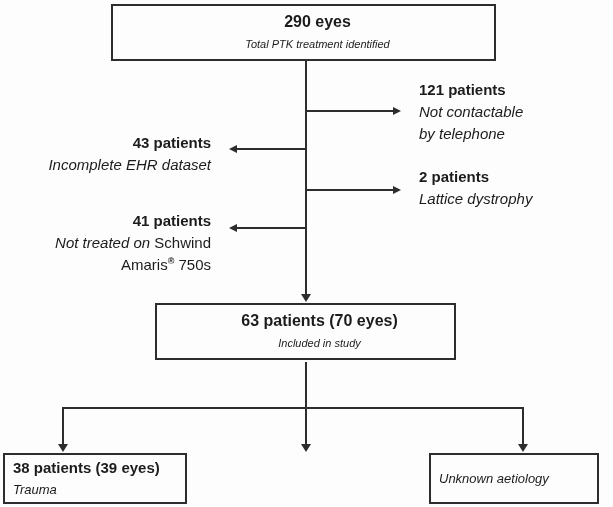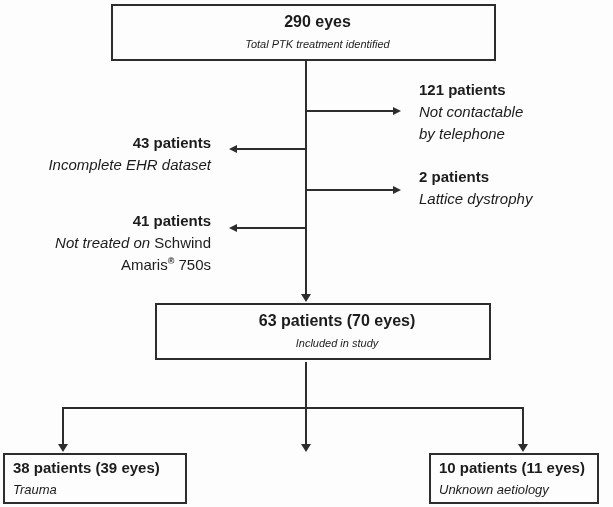--- a/index.html
+++ b/index.html
@@ -138,21 +138,21 @@
   </div>
 
   <div class="hline" style="left:236px; top:227px; width:70px;"></div>
   <div class="arrow left" style="left:229px; top:223.5px;"></div>
   <div class="sidenote align-right" style="left:0px; top:210px; width:211px;">
     <div class="count">41 patients</div>
     <div><span class="reason">Not treated on </span><span class="regular">Schwind</span></div>
     <div><span class="regular">Amaris</span><sup>®</sup><span class="regular"> 750s</span></div>
   </div>
 
-  <div class="box" style="left:155px; top:303px; width:336px; height:57px;">
+  <div class="box" style="left:155px; top:303px; width:301px; height:57px;">
     <div class="count">63 patients (70 eyes)</div>
     <div class="label">Included in study</div>
   </div>
 
   <div class="vline" style="left:305px; top:362px; height:83px;"></div>
   <div class="hline" style="left:62px; top:407px; width:462px;"></div>
 
   <div class="vline" style="left:62px; top:407px; height:38px;"></div>
   <div class="arrow down" style="left:58px; top:444px;"></div>
 
@@ -161,17 +161,16 @@
   <div class="vline" style="left:522px; top:407px; height:38px;"></div>
   <div class="arrow down" style="left:518px; top:444px;"></div>
 
   <div class="box outcome" style="left:3px; top:453px; width:184px; height:51px;">
     <div class="count">38 patients (39 eyes)</div>
     <div class="label">Trauma</div>
   </div>
 
 
   <div class="box outcome" style="left:429px; top:453px; width:170px; height:51px;">
-    <div class="count">10 patients (11 eyes)</div>
     <div class="label">Unknown aetiology</div>
   </div>
 
 </div>
 
 </body></html>

